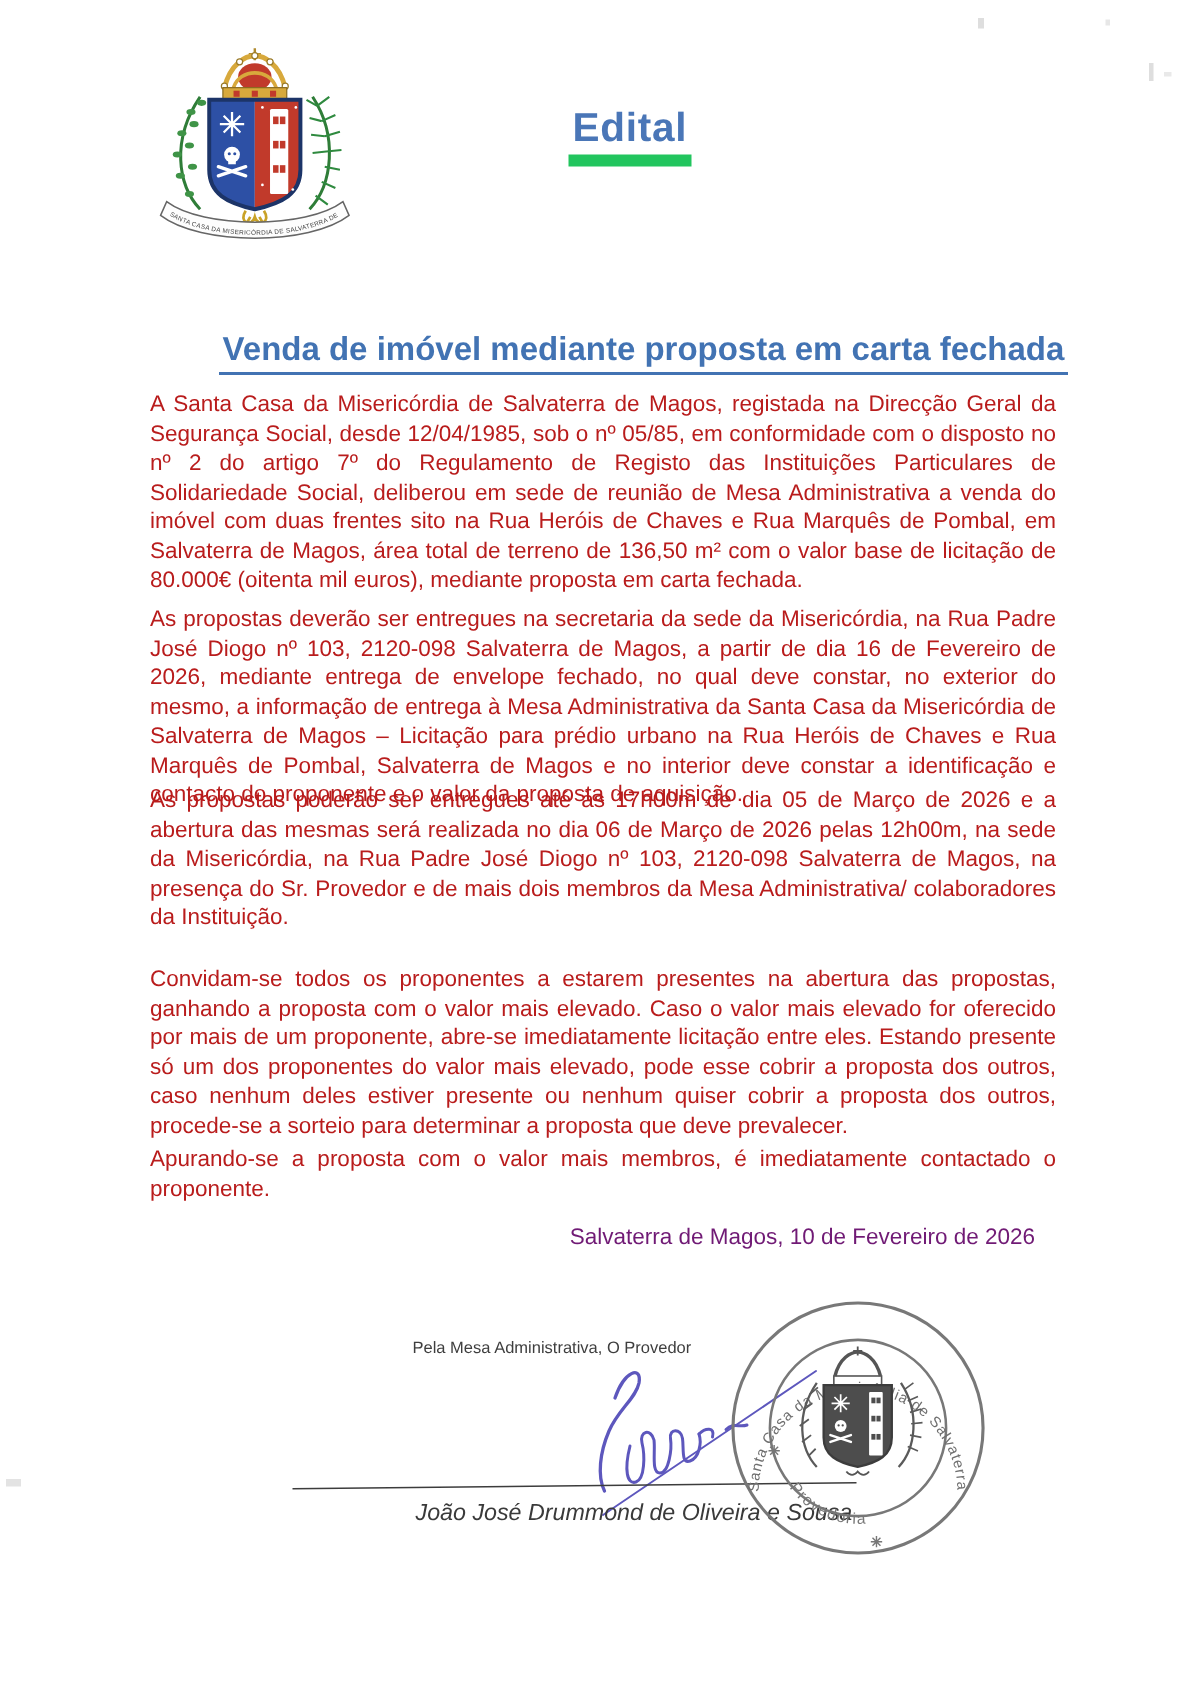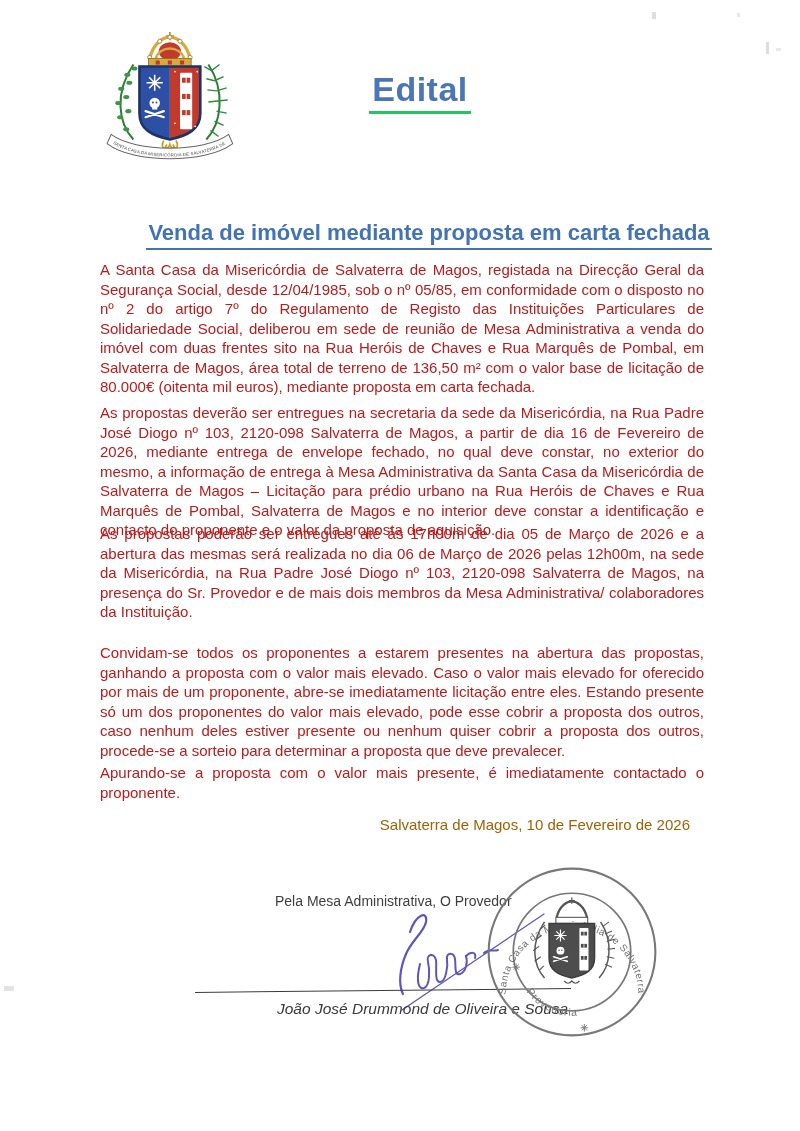--- a/index.html
+++ b/index.html
@@ -5,34 +5,34 @@
   html,body{margin:0;padding:0;background:#ffffff;}
   .page{
     position:relative;width:800px;height:1131px;background:#ffffff;overflow:hidden;
     font-family:"Liberation Sans",sans-serif;color:#3d3d3d;
   }
   .logo{position:absolute;left:103px;top:30px;width:152px;height:142px;}
   .title{
     position:absolute;left:0;top:70px;width:100%;text-align:center;padding-left:40px;box-sizing:border-box;
   }
   .title span{
-    display:inline-block;font-size:34px;font-weight:bold;color:#4a76b7;
-    border-bottom:3px solid #22c55e;padding:0 3px 2px 3px;letter-spacing:.5px;
+    display:inline-block;font-size:27px;font-weight:bold;color:#4a76b7;
+    border-bottom:8px solid #22c55e;padding:0 3px 2px 3px;letter-spacing:.5px;
   }
   .subtitle{position:absolute;left:0;top:220px;width:100%;text-align:center;padding-left:29px;}
   .subtitle span{
     display:inline-block;font-size:22px;font-weight:bold;color:#4273b3;
     border-bottom:2px solid #4273b3;padding:0 2px 2px 2px;
   }
   .bodytext p{
     position:absolute;left:100px;width:604px;margin:0;
     font-size:15px;line-height:19.5px;text-align:justify;color:#b91c1c;
   }
-  .dateline{position:absolute;top:816px;right:110px;font-size:15px;color:#a16207;}
-  .signoff{position:absolute;top:893px;left:275px;font-size:14px;color:#3e3e3e;}
+  .dateline{position:absolute;top:816px;right:110px;font-size:15px;color:#701a75;}
+  .signoff{position:absolute;top:893px;left:275px;font-size:11px;color:#3e3e3e;}
   .sigline{
     position:absolute;top:990px;left:195px;width:376px;height:0;
     border-top:1.5px solid #3c3c3c;transform:rotate(-0.6deg);
   }
   .signame{position:absolute;top:1000px;left:277px;font-size:15.5px;font-style:italic;color:#3a3a3a;}
   .signature{position:absolute;left:372px;top:902px;width:230px;height:120px;}
   .stamp{position:absolute;left:482px;top:862px;width:180px;height:180px;}
   .artifact{position:absolute;background:#dedede;}
   .a1{left:652px;top:12px;width:4px;height:7px;}
   .a2{left:737px;top:13px;width:3px;height:4px;background:#e7e7e7;}
@@ -137,21 +137,21 @@
 
   <div class="subtitle">
     <span>Venda de imóvel mediante proposta em carta fechada</span>
   </div>
 
   <div class="bodytext">
     <p style="top:260px">A Santa Casa da Misericórdia de Salvaterra de Magos, registada na Direcção Geral da Segurança Social, desde 12/04/1985, sob o nº 05/85, em conformidade com o disposto no nº 2 do artigo 7º do Regulamento de Registo das Instituições Particulares de Solidariedade Social, deliberou em sede de reunião de Mesa Administrativa a venda do imóvel com duas frentes sito na Rua Heróis de Chaves e Rua Marquês de Pombal, em Salvaterra de Magos, área total de terreno de 136,50 m² com o valor base de licitação de 80.000€ (oitenta mil euros), mediante proposta em carta fechada.</p>
     <p style="top:403px">As propostas deverão ser entregues na secretaria da sede da Misericórdia, na Rua Padre José Diogo nº 103, 2120-098 Salvaterra de Magos, a partir de dia 16 de Fevereiro de 2026, mediante entrega de envelope fechado, no qual deve constar, no exterior do mesmo, a informação de entrega à Mesa Administrativa da Santa Casa da Misericórdia de Salvaterra de Magos – Licitação para prédio urbano na Rua Heróis de Chaves e Rua Marquês de Pombal, Salvaterra de Magos e no interior deve constar a identificação e contacto do proponente e o valor da proposta de aquisição.</p>
     <p style="top:524px">As propostas poderão ser entregues até às 17h00m de dia 05 de Março de 2026 e a abertura das mesmas será realizada no dia 06 de Março de 2026 pelas 12h00m, na sede da Misericórdia, na Rua Padre José Diogo nº 103, 2120-098 Salvaterra de Magos, na presença do Sr. Provedor e de mais dois membros da Mesa Administrativa/ colaboradores da Instituição.</p>
     <p style="top:643px">Convidam-se todos os proponentes a estarem presentes na abertura das propostas, ganhando a proposta com o valor mais elevado. Caso o valor mais elevado for oferecido por mais de um proponente, abre-se imediatamente licitação entre eles. Estando presente só um dos proponentes do valor mais elevado, pode esse cobrir a proposta dos outros, caso nenhum deles estiver presente ou nenhum quiser cobrir a proposta dos outros, procede-se a sorteio para determinar a proposta que deve prevalecer.</p>
-    <p style="top:763px">Apurando-se a proposta com o valor mais presente, é imediatamente contactado o proponente.</p>
+    <p style="top:763px">Apurando-se a proposta com o valor mais membros, é imediatamente contactado o proponente.</p>
   </div>
 
   <div class="dateline">Salvaterra de Magos, 10 de Fevereiro de 2026</div>
 
   <div class="signoff">Pela Mesa Administrativa, O Provedor</div>
 
   <svg class="signature" viewBox="0 0 230 120" aria-hidden="true">
     <g stroke="#5d57bd" fill="none" stroke-linecap="round">
       <path stroke-width="2.2" d="M38,30 C44,12 56,8 54,20 C52,30 40,38 34,52 C28,66 26,82 31,92"></path>
       <path stroke-width="2" d="M48,62 C44,78 46,88 52,86 C58,84 58,68 56,60 C54,52 62,50 64,58 C65,66 62,80 68,80 C74,80 76,64 75,57 C74,50 82,50 83,57 C84,64 82,74 88,72 C94,70 96,60 94,54"></path>

